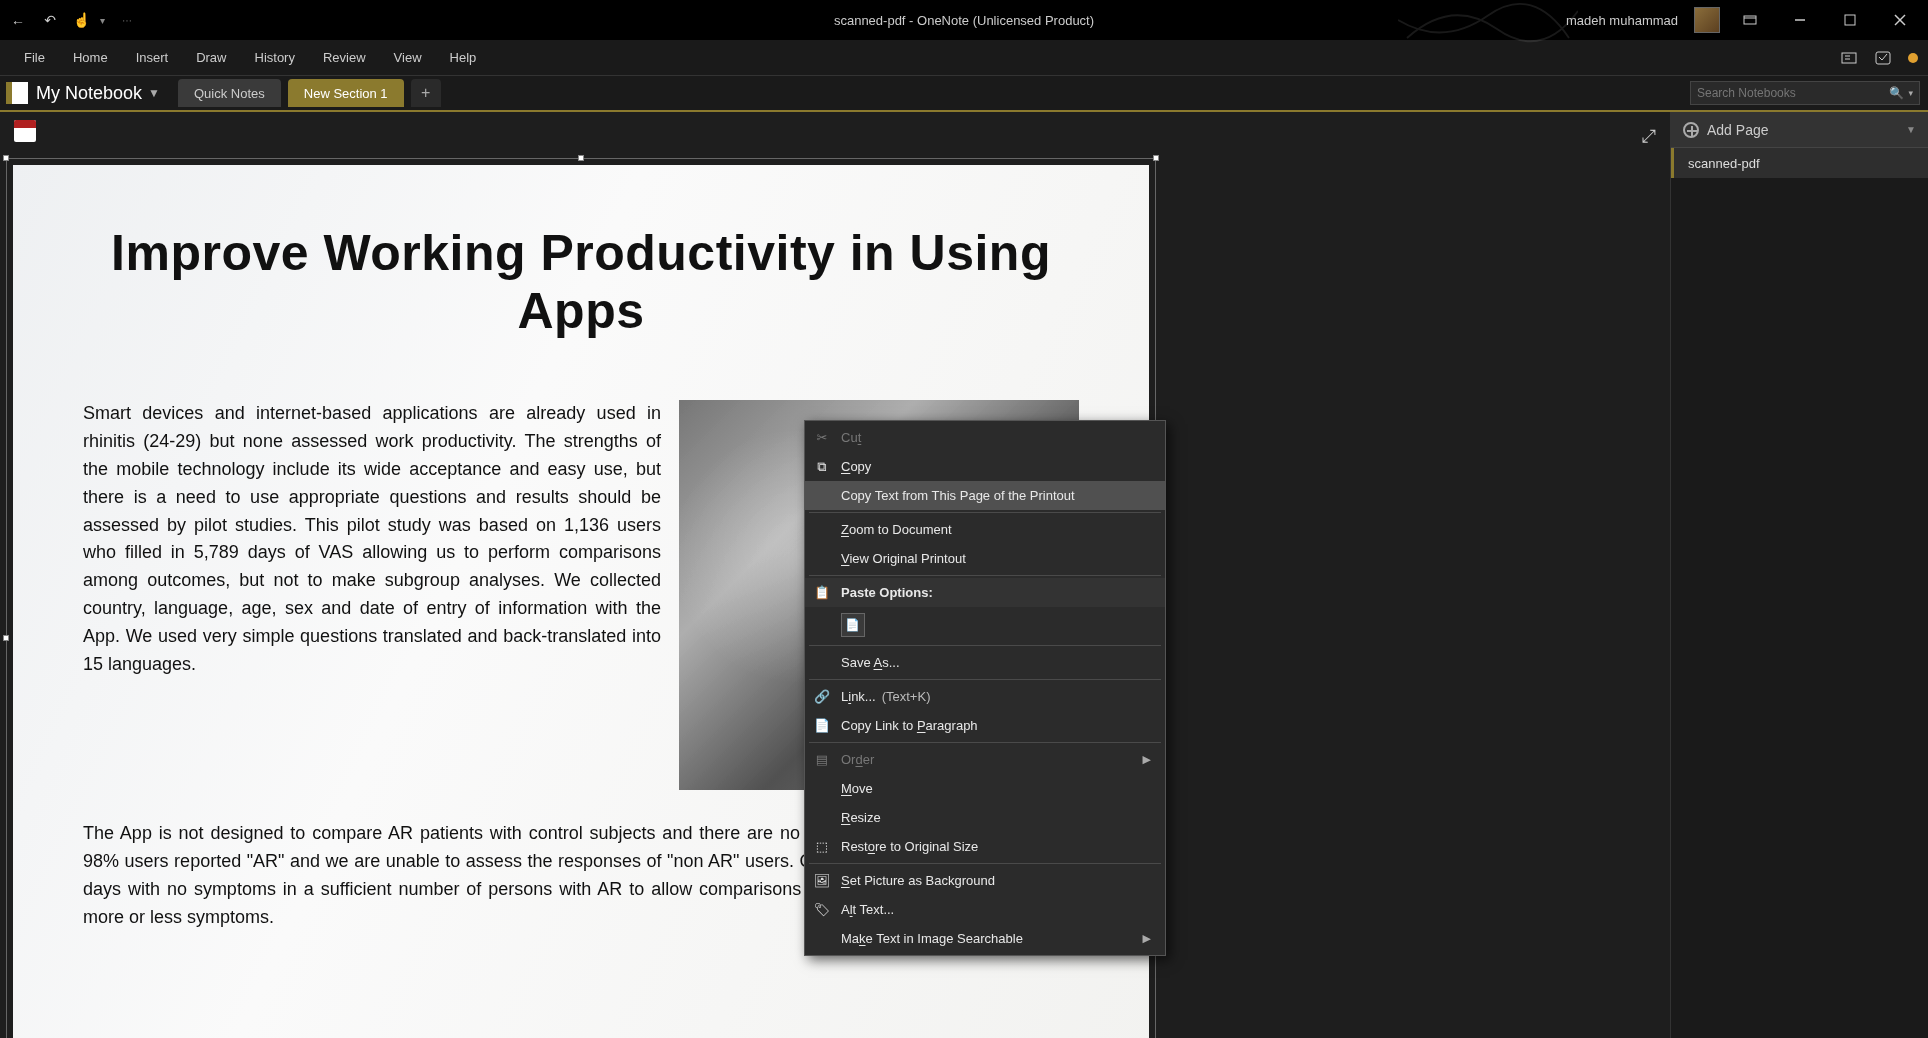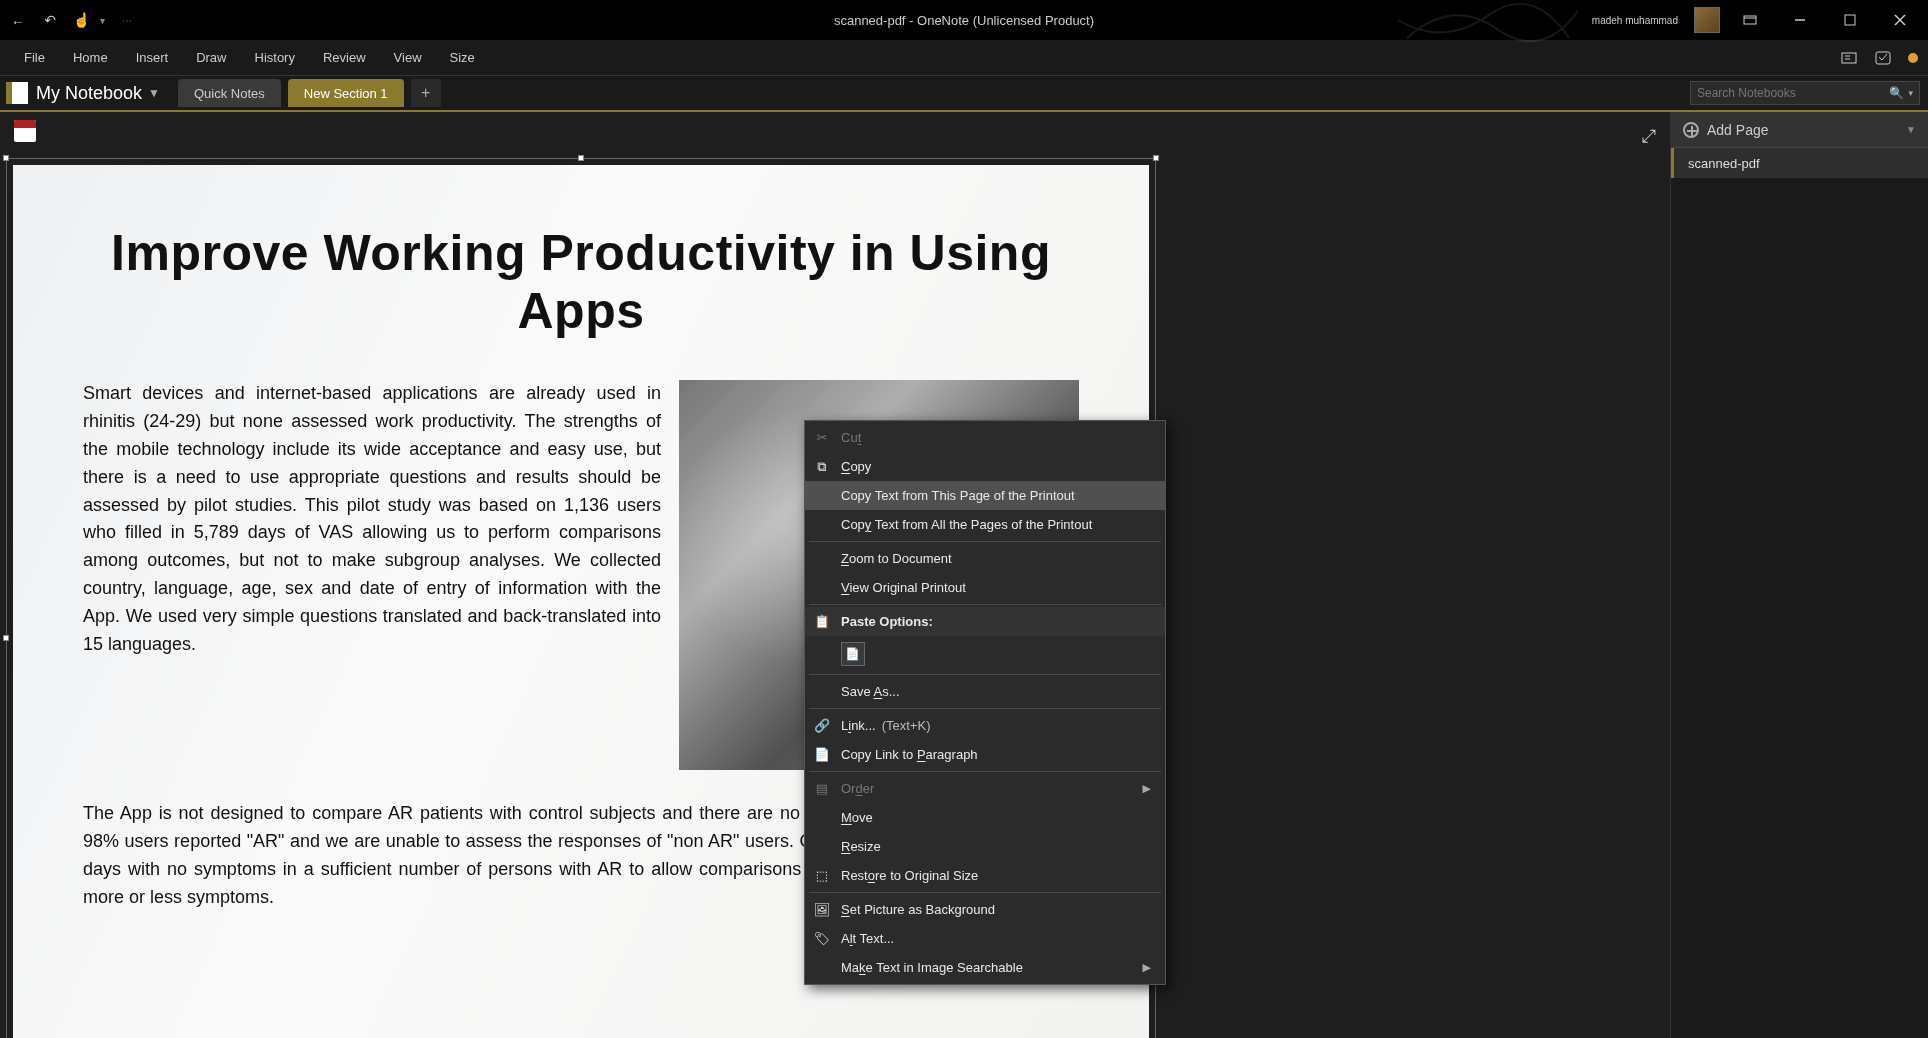--- a/index.html
+++ b/index.html
@@ -5,21 +5,21 @@
 * { margin: 0; padding: 0; box-sizing: border-box; font-family: "Segoe UI", sans-serif; }
 body { background: #1a1a1a; color: #fff; width: 1928px; height: 1038px; overflow: hidden; }
 
 
 .titlebar { height: 40px; background: #000; display: flex; align-items: center; padding: 0 8px; position: relative; }
 .titlebar-left { display: flex; align-items: center; gap: 12px; }
 .tb-btn { width: 20px; height: 20px; display: flex; align-items: center; justify-content: center; color: #ccc; cursor: pointer; font-size: 14px; }
 .tb-dropdown { font-size: 10px; color: #888; margin-left: -4px; }
 .titlebar-center { position: absolute; left: 50%; transform: translateX(-50%); font-size: 13px; color: #ccc; }
 .titlebar-right { margin-left: auto; display: flex; align-items: center; gap: 10px; }
-.username { font-size: 10px; color: #ccc; margin-right: 6px; }
+.username { font-size: 13px; color: #ccc; margin-right: 6px; }
 .avatar { width: 26px; height: 26px; background: linear-gradient(135deg,#8a6d3b,#5c4020); border:1px solid #666; }
 .win-btn { width: 40px; height: 28px; display: flex; align-items: center; justify-content: center; color: #ccc; }
 .deco { position:absolute; right:350px; top:-10px; width:180px; height:60px; opacity:0.15; pointer-events:none; }
 
 
 .ribbon { height: 36px; background: #1a1a1a; display: flex; align-items: center; padding: 12px 10px; border-bottom: 1px solid #333; }
 .ribbon-tab { padding: 8px 14px; font-size: 13px; color: #ccc; cursor: pointer; }
 .ribbon-tab.file { background:transparent; }
 .ribbon-right { margin-left:auto; display:flex; align-items:center; gap:16px; }
 .ribbon-ic { width:18px; height:18px; color:#ccc; }
@@ -46,21 +46,21 @@
 .expand-ic { position:absolute; top:14px; right:14px; color:#ccc; font-size:18px; }
 .pdf-ic { position:absolute; top:8px; left:14px; width:22px; height:22px; background:#fff; border-radius:2px; }
 .pdf-ic::before { content:""; display:block; width:22px; height:8px; background:#b02020; border-radius:2px 2px 0 0;}
 
 
 .page-sel { position:absolute; top:46px; left:6px; width:1150px; height:960px; border:1px solid #666; }
 .sel-handle { position:absolute; width:6px; height:6px; background:#fff; border:1px solid #888; }
 .sh-tl{top:-4px;left:-4px;} .sh-tm{top:-4px;left:50%;margin-left:-3px;} .sh-tr{top:-4px;right:-4px;}
 .sh-ml{top:50%;left:-4px;margin-top:-3px;} .sh-mr{top:50%;right:-4px;margin-top:-3px;}
 .page { position:absolute; top:6px; left:6px; right:6px; bottom:6px; background:linear-gradient(115deg,#eef0f2 0%,#fafafa 40%,#f2f2f0 100%); color:#111; padding:40px 70px; font-family: Georgia, serif; }
-.page h1 { text-align:center; font-size:50px; font-weight:700; line-height:1.15; margin:20px 0 40px; letter-spacing:0.5px; }
+.page h1 { text-align:center; font-size:50px; font-weight:700; line-height:1.15; margin:20px 0 60px; letter-spacing:0.5px; }
 .page-cols { display:flex; gap:18px; margin-bottom:30px;}
 .col-text { flex:1; font-size:18px; line-height:1.55; text-align:justify; }
 .col-img { width:400px; height:390px; background:linear-gradient(135deg,#777 0%,#aaa 30%,#555 60%,#888 100%); filter:grayscale(1) contrast(1.1); position:relative; }
 .col-img::after{content:"";position:absolute;inset:0;background:
   radial-gradient(circle at 30% 40%,rgba(255,255,255,0.25),transparent 35%),
   radial-gradient(circle at 70% 70%,rgba(0,0,0,0.35),transparent 40%);}
 .page-wide { font-size:18px; line-height:1.55; text-align:justify; }
 
 
 .ctxmenu { position:absolute; top:308px; left:804px; width:362px; background:#2b2b2b; border:1px solid #555; box-shadow:4px 4px 12px rgba(0,0,0,0.6); font-size:13px; padding:2px 0; z-index:50;}
@@ -133,21 +133,21 @@
 </div>
 
 <div class="ribbon">
   <div class="ribbon-tab file">File</div>
   <div class="ribbon-tab">Home</div>
   <div class="ribbon-tab">Insert</div>
   <div class="ribbon-tab">Draw</div>
   <div class="ribbon-tab">History</div>
   <div class="ribbon-tab">Review</div>
   <div class="ribbon-tab">View</div>
-  <div class="ribbon-tab">Size</div>
+  <div class="ribbon-tab">Help</div>
   <div class="ribbon-right">
     <svg class="ribbon-ic" viewBox="0 0 18 18">
         <rect x="2" y="4" width="14" height="10" fill="none" stroke="#ccc"></rect>
         <path d="M5 7h5M5 10h5" stroke="#ccc"></path>
       </svg>
     <svg class="ribbon-ic" viewBox="0 0 18 18">
         <rect x="2" y="3" width="14" height="12" rx="2" fill="none" stroke="#ccc"></rect>
         <path d="M5 8l3 3 5-6" stroke="#ccc" fill="none"></path>
       </svg>
     <div class="dot"></div>
@@ -195,23 +195,20 @@
         <span class="ctx-ic">✂</span>
         <span>Cu<span class="u">t</span></span>
       </div>
       <div class="ctx-row">
         <span class="ctx-ic">⧉</span>
         <span><span class="u">C</span>opy</span>
       </div>
       <div class="ctx-row hover">
         <span>Copy Text from This Page of the Printout</span>
       </div>
-      <div class="ctx-row">
-        <span>Cop<span class="u">y</span> Text from All the Pages of the Printout</span>
-      </div>
       <div class="ctx-sep"></div>
       <div class="ctx-row">
         <span><span class="u">Z</span>oom to Document</span>
       </div>
       <div class="ctx-row">
         <span><span class="u">V</span>iew Original Printout</span>
       </div>
       <div class="ctx-sep"></div>
       <div class="ctx-row header">
         <span class="ctx-ic">📋</span>

